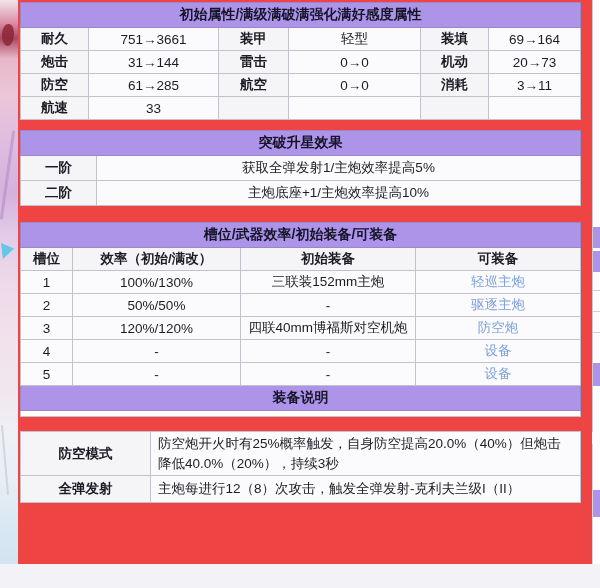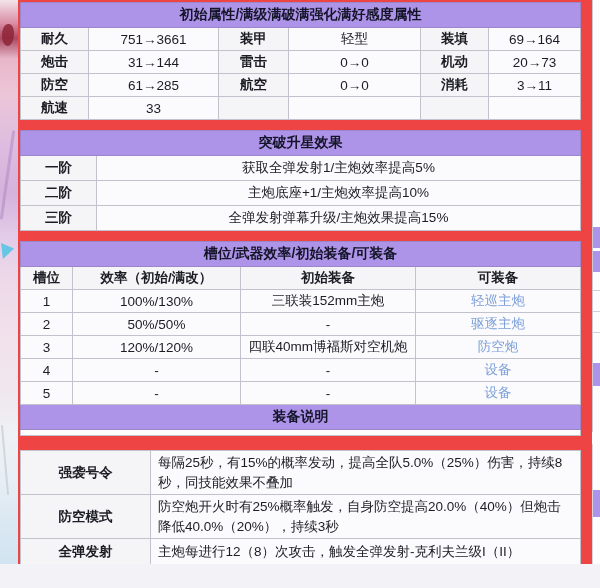--- a/index.html
+++ b/index.html
@@ -51,21 +51,21 @@
     border:1px solid #9a86c8;
   }
   .lbl { font-weight:bold; background:#f5f5f8; }
   .val { background:#fbfbfd; font-weight:normal; }
   .hdr { font-weight:bold; background:#f5f5f8; }
   a.wlink { color:#7d9fd9; text-decoration:none; cursor:pointer; }
   .desc { text-align:left; padding:2px 7px; line-height:1.45; background:#fbfbfd; }
 
   .t-stats   { margin-top:2px; }
   .t-break   { margin-top:10px; }
-  .t-equip   { margin-top:10px; }
+  .t-equip   { margin-top:16px; }
   .t-skills  { margin-top:14px; }
 
   .t-stats tr.title, .t-break tr.title, .t-equip tr.title, .t-skills tr.title { height:25px; }
   .t-stats tr.r { height:23px; }
   .t-break tr.r { height:25px;margin-top:27px; }
   .t-equip tr.h { height:23px;padding-left:41px; }
   .t-equip tr.r { height:23px; }
   .t-equip tr.footer { height:25px; }
   .t-equip tr.pad { height:6px; }
   .t-equip tr.pad td { background:#fdfdfe; border-top:1px solid #c2c2cc; }
@@ -144,24 +144,20 @@
             <td colspan="2" class="bar">突破升星效果</td>
           </tr>
       <tr class="r">
         <td class="lbl">一阶</td>
         <td class="val">获取全弹发射1/主炮效率提高5%</td>
       </tr>
       <tr class="r">
         <td class="lbl">二阶</td>
         <td class="val">主炮底座+1/主炮效率提高10%</td>
       </tr>
-      <tr class="r">
-        <td class="lbl">三阶</td>
-        <td class="val">全弹发射弹幕升级/主炮效果提高15%</td>
-      </tr>
     </tbody>
       </table>
 
     <table class="t-equip">
       <colgroup>
           <col style="width:52px">
           <col style="width:168px">
           <col style="width:175px">
           <col style="width:165px">
         </colgroup>
@@ -213,24 +209,20 @@
           </tr>
     </tbody>
       </table>
 
     <table class="t-skills">
       <colgroup>
           <col style="width:130px">
           <col style="width:430px">
         </colgroup>
       <tbody>
-      <tr class="r2">
-        <td class="lbl">强袭号令</td>
-        <td class="desc">每隔25秒，有15%的概率发动，提高全队5.0%（25%）伤害，持续8秒，同技能效果不叠加</td>
-      </tr>
       <tr class="r2">
         <td class="lbl">防空模式</td>
         <td class="desc">防空炮开火时有25%概率触发，自身防空提高20.0%（40%）但炮击降低40.0%（20%），持续3秒</td>
       </tr>
       <tr class="r1">
         <td class="lbl">全弹发射</td>
         <td class="desc">主炮每进行12（8）次攻击，触发全弹发射-克利夫兰级I（II）</td>
       </tr>
     </tbody>
       </table>

